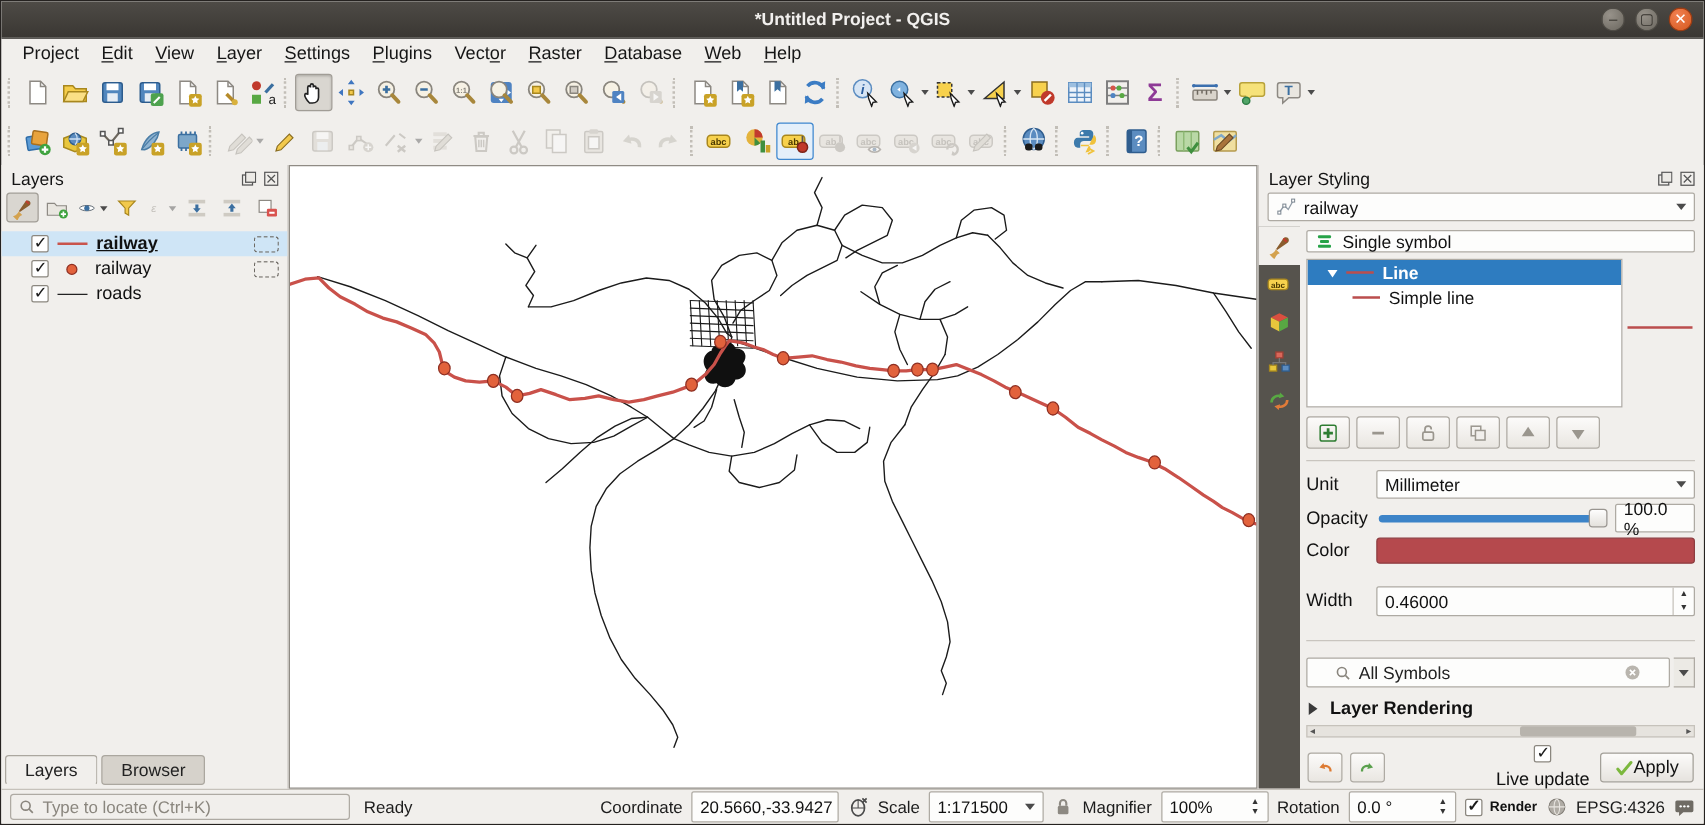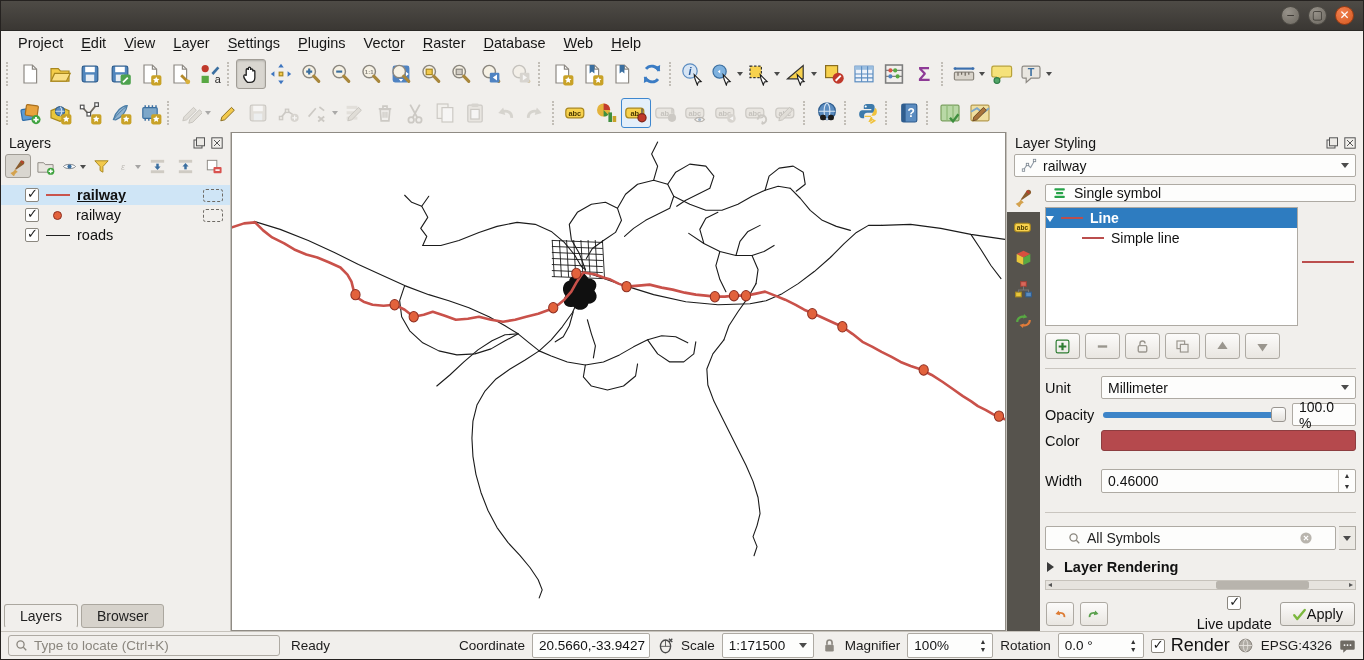--- a/index.html
+++ b/index.html
@@ -61,21 +61,21 @@
   .combo .arr{margin-left:auto;width:0;height:0;border:4px solid transparent;border-top:5px solid #4b4b4b;margin-top:4px;}
   .layer-combo{margin:2px 7px 4px;flex:none;}
   .styling-body{flex:1;display:flex;min-height:0;}
   .style-sidebar{width:33px;flex:none;background:#56534d;display:flex;flex-direction:column;padding-top:0;}
   .ss-tab{height:31px;display:flex;align-items:center;justify-content:center;}
   .ss-tab .ic{width:21px;height:21px;}
   .ss-tab.selected{background:#f1efec;}
   .style-content{flex:1;display:flex;flex-direction:column;padding:3px 7px 2px 5px;min-width:0;}
   .symbol-area{display:flex;margin-top:5px;flex:none;}
   .symbol-tree{flex:1;background:#fff;border:1px solid #aeaaa3;height:119px;font-size:14px;overflow:hidden;}
-  .st-row{display:flex;align-items:center;height:20px;gap:7px;padding-left:0;color:#111;}
+  .st-row{display:flex;align-items:center;height:20px;gap:7px;padding-left:16px;color:#111;}
   .st-row .tri{width:0;height:0;border:4px solid transparent;border-top:6px solid #3a3a3a;margin-top:5px;}
   .st-row.selected{background:#2e7cc0;color:#fff;font-weight:bold;}
   .st-row.selected .tri{border-top-color:#fff;}
   .st-row.child{padding-left:36px;}
   .st-sw{width:22px;border-top:2px solid #bb4e4d;flex:none;}
   .preview-col{width:58px;flex:none;position:relative;}
   .preview-line{position:absolute;left:4px;right:2px;top:54px;border-top:2.4px solid #bb4e4d;}
   .symbol-btns{display:flex;gap:5px;margin:7px 0 4px;flex:none;}
   .sym-btn{width:35px;height:26px;border:1px solid #aeaaa3;border-radius:3px;background:linear-gradient(#fcfbfa,#e9e6e1);display:flex;align-items:center;justify-content:center;}
   .sym-btn .ic{width:17px;height:17px;}
@@ -113,20 +113,21 @@
   .sb-field{height:25px;border:1px solid #aeaaa3;border-radius:2px;background:#fdfdfc;display:flex;align-items:center;padding:0 6px;font-size:13.5px;color:#111;}
   .sb-spin .sa{margin-left:auto;}
   .sb-ic{width:17px;height:17px;flex:none;}
   .spacer{flex:1;}
 </style>
 </head>
 <body>
 
 <div id="window">
   <div class="titlebar">
+    <div class="title">*Untitled Project - QGIS</div>
     <div class="win-btns">
       <div class="win-btn">–</div>
       <div class="win-btn">▢</div>
       <div class="win-btn close">✕</div>
     </div>
   </div>
 
   <div class="menubar" id="menubar">
       <div class="menu-item">Pro<u>j</u>ect</div>
       <div class="menu-item"><u>E</u>dit</div>
@@ -1203,21 +1204,21 @@
     <span>Magnifier</span>
     <div class="sb-field sb-spin" style="width:86px;">
       <span>100%</span>
       <span class="sa" style="font-size:7px;color:#333;line-height:8px;">▲<br>▼</span>
     </div>
     <span>Rotation</span>
     <div class="sb-field sb-spin" style="width:86px;">
       <span>0.0 °</span>
       <span class="sa" style="font-size:7px;color:#333;line-height:8px;">▲<br>▼</span>
     </div>
-    <div class="chk-label" style="font-size:18px;">
+    <div class="chk-label" style="font-size:11px;font-weight:bold;">
       <span class="cbx on"></span>
       <span>Render</span>
     </div>
     <span class="sb-ic"><svg viewBox="0 0 20 20">
           <circle cx="10" cy="10" r="7.5" fill="#b0aca5" stroke="#7e7a73"></circle>
           <path d="M2.5 10h15M10 2.5c3.5 2.5 3.5 12.5 0 15M10 2.5c-3.5 2.5-3.5 12.5 0 15" fill="none" stroke="#e9e6e1"></path>
         </svg></span>
     <span>EPSG:4326</span>
     <span class="sb-ic"><svg viewBox="0 0 20 20">
           <path d="M3 4h14a1.5 1.5 0 0 1 1.5 1.5v8a1.5 1.5 0 0 1-1.5 1.5H9l-4 3.5V15H3a1.5 1.5 0 0 1-1.5-1.5v-8A1.5 1.5 0 0 1 3 4z" fill="#6f6b64"></path>

